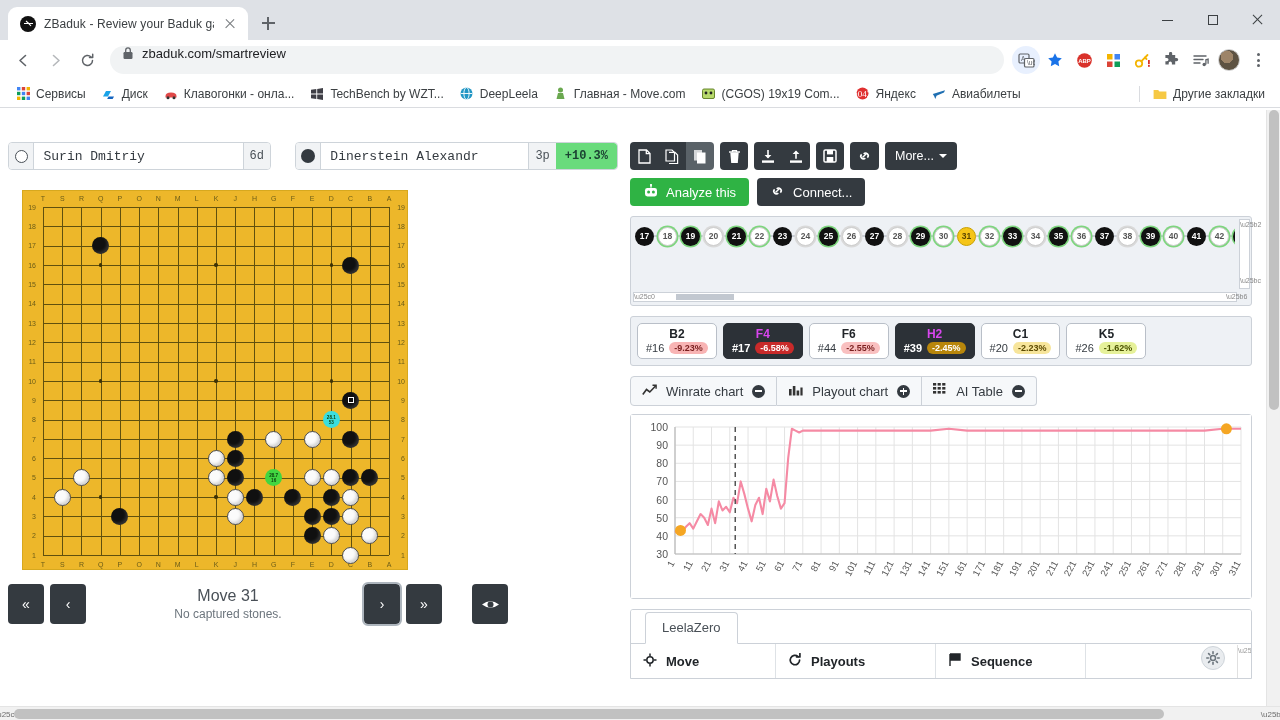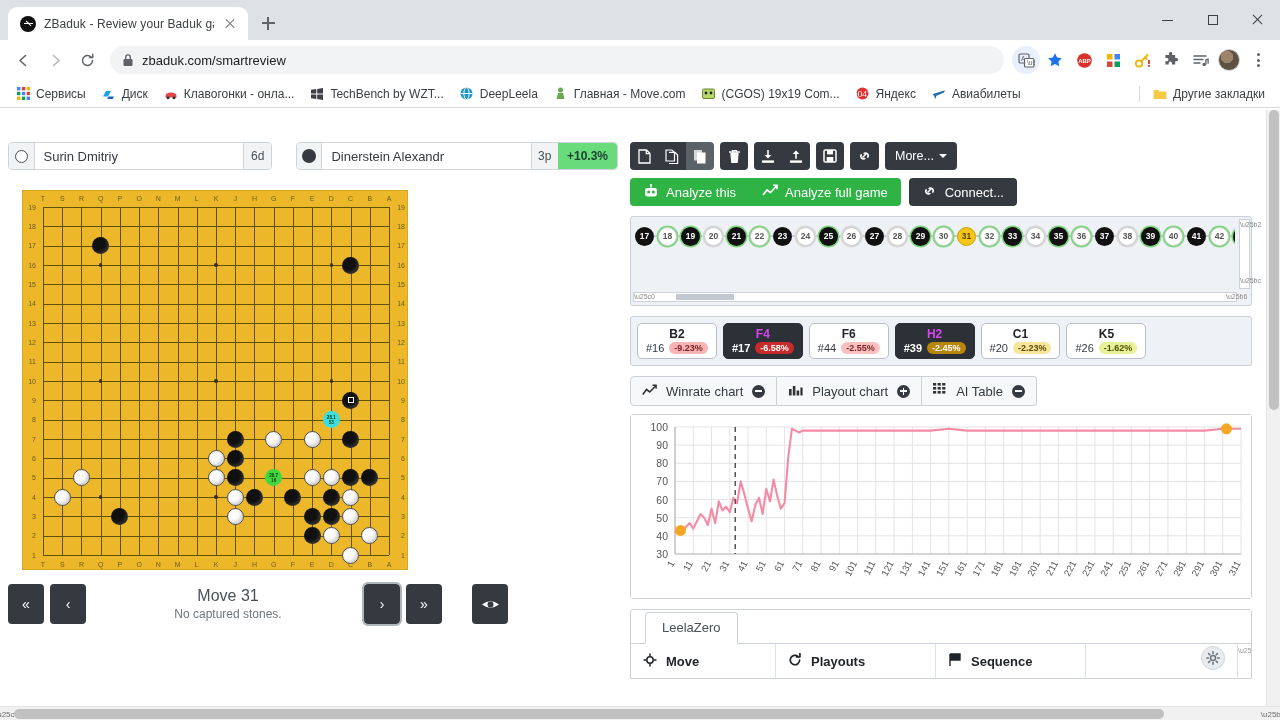--- a/index.html
+++ b/index.html
@@ -63,21 +63,21 @@
   .navbar {
     height:40px; background:#fff; display:flex; align-items:center;
     gap:2px; padding:0 8px;
   }
   .navbtn {
     width:30px; height:30px; border-radius:50%; display:flex;
     align-items:center; justify-content:center; color:#5f6368; flex:0 0 auto;
   }
   .omnibox {
     flex:1 1 auto; height:28px; background:#f1f3f4; border-radius:14px;
-    display:flex; align-items:center; gap:8px; padding:0 12px; margin:0 6px;
+    display:flex; align-items:flex-start; gap:8px; padding:0 12px; margin:0 6px;
     min-width:0;
   }
   .omni-url { font-size:13px; color:#202124; white-space:nowrap; }
   .toolicons { display:flex; align-items:center; gap:1px; flex:0 0 auto; }
   .ticon { width:28px; height:28px; display:flex; align-items:center;
            justify-content:center; border-radius:50%; }
   .ticon.hl { background:#e8f0fe; }
   .avatar {
     width:22px; height:22px; border-radius:50%;
     background:radial-gradient(circle at 40% 35%, #9d8468 0 35%, #5d5242 36% 100%);
@@ -112,21 +112,21 @@
              background:#f1f1f1; border-top:1px solid #e4e4e4; }
   .hscroll .thumb { position:absolute; left:14px; top:2px; width:1150px; height:10px;
                     background:#c1c1c1; border-radius:5px; }
   .hs-arrow { position:absolute; top:0; width:14px; height:14px;
               display:flex; align-items:center; justify-content:center;
               color:#6e6e6e; font-size:8px; }
 
   
   .left-col { position:absolute; left:8px; top:32px; width:610px; }
 
-  .players { display:flex; gap:24px; align-items:flex-start; }
+  .players { display:flex; gap:24px; align-items:flex-start;font-family:Liberation Mono, monospace; }
   .pl-box { display:flex; align-items:stretch; height:28px;
             border:1px solid #ced4da; border-radius:4px; overflow:hidden;
             background:#fff; }
   .pl-stone-cell { width:26px; display:flex; align-items:center; justify-content:center;
                    background:#f1f3f5; border-right:1px solid #ced4da; }
   .stone-w { width:13px; height:13px; border-radius:50%; border:1.6px solid #495057;
              background:#fff; }
   .stone-b { width:14px; height:14px; border-radius:50%; background:#343a40; }
   .pl-name { width:212px; padding:0 9px; display:flex; align-items:center;
              font-size:13px; color:#343a40; }
@@ -772,29 +772,20 @@
               <svg width="16" height="14" viewBox="0 0 16 14">
                     <rect x="2" y="4" width="12" height="8.5" rx="2.4" fill="#fff"></rect>
                     <circle cx="5.6" cy="8" r="1.5" fill="#2fb344"></circle>
                     <circle cx="10.4" cy="8" r="1.5" fill="#2fb344"></circle>
                     <rect x="7.3" y="0.6" width="1.4" height="3" fill="#fff"></rect>
                     <circle cx="8" cy="0.9" r="1" fill="#fff"></circle>
                   </svg>
             </span>
             <span>Analyze this</span>
           </div>
-          <div class="green-btn">
-            <span>
-              <svg width="16" height="13" viewBox="0 0 16 13">
-                    <path d="M1 11 L5 6 L8.5 8.5 L15 1.5" stroke="#fff" stroke-width="1.8" fill="none" stroke-linejoin="round"></path>
-                    <path d="M11 1.3 h4 v4" stroke="#fff" stroke-width="1.6" fill="none"></path>
-                  </svg>
-            </span>
-            <span>Analyze full game</span>
-          </div>
         </div>
         <div class="connect-btn">
           <span>
             <svg width="15" height="14" viewBox="0 0 15 14">
                   <path d="M5.5 8.5 L9.5 4.5" stroke="#fff" stroke-width="1.5"></path>
                   <path d="M4.6 5.4 a2.6 2.6 0 1 0 3.7 3.7" stroke="#fff" stroke-width="1.6" fill="none"></path>
                   <path d="M10.4 8.6 a2.6 2.6 0 1 0-3.7-3.7" stroke="#fff" stroke-width="1.6" fill="none"></path>
                 </svg>
           </span>
           <span>Connect...</span>

